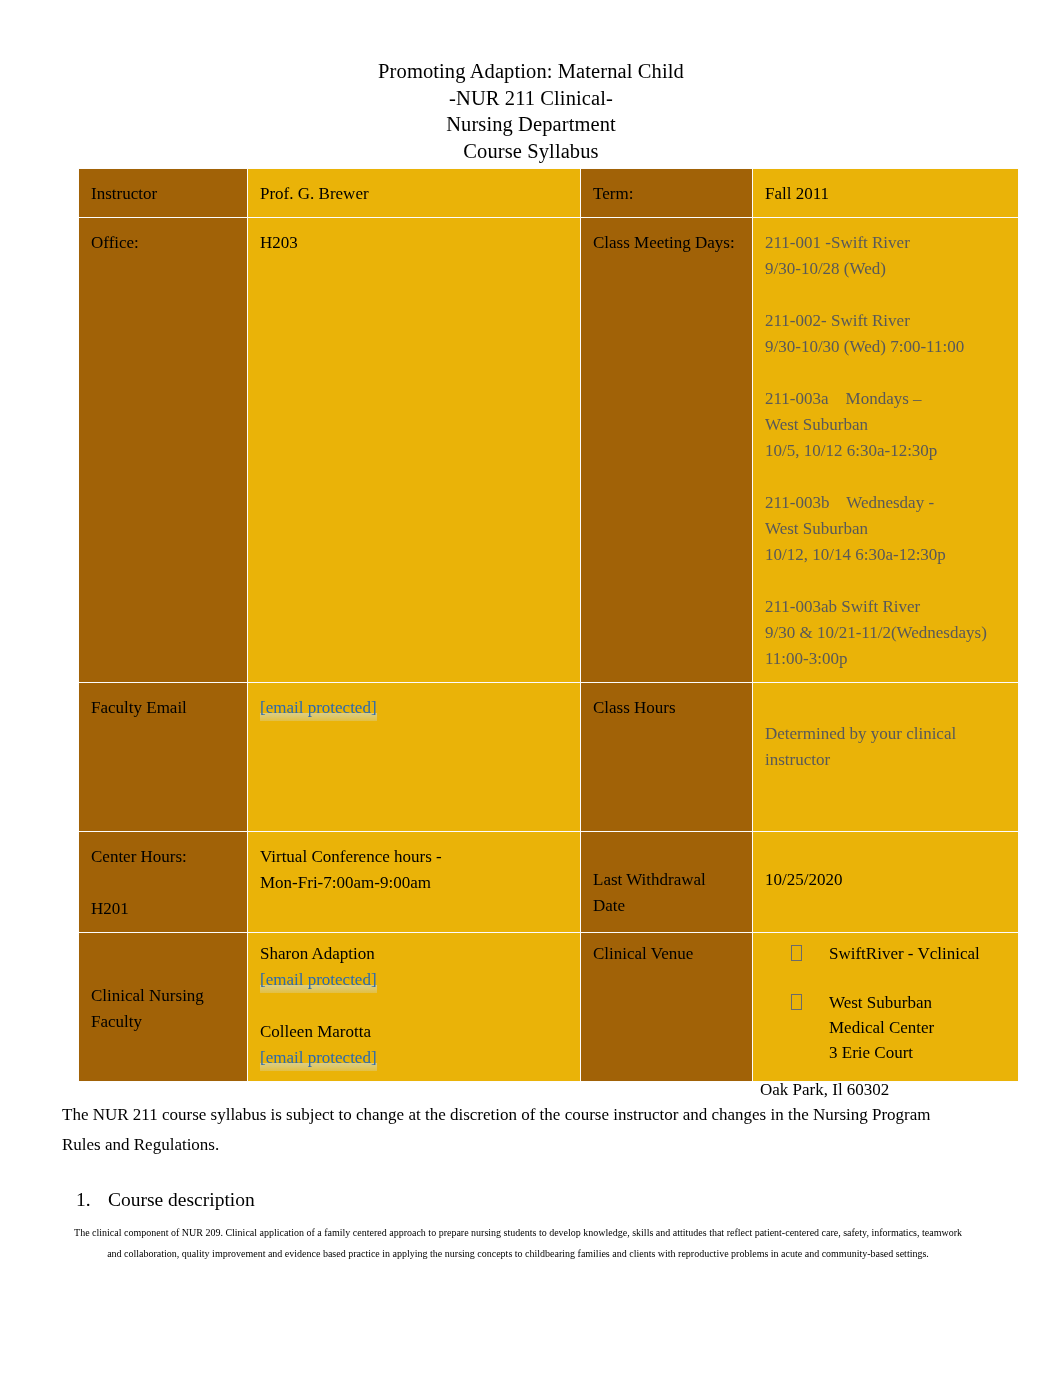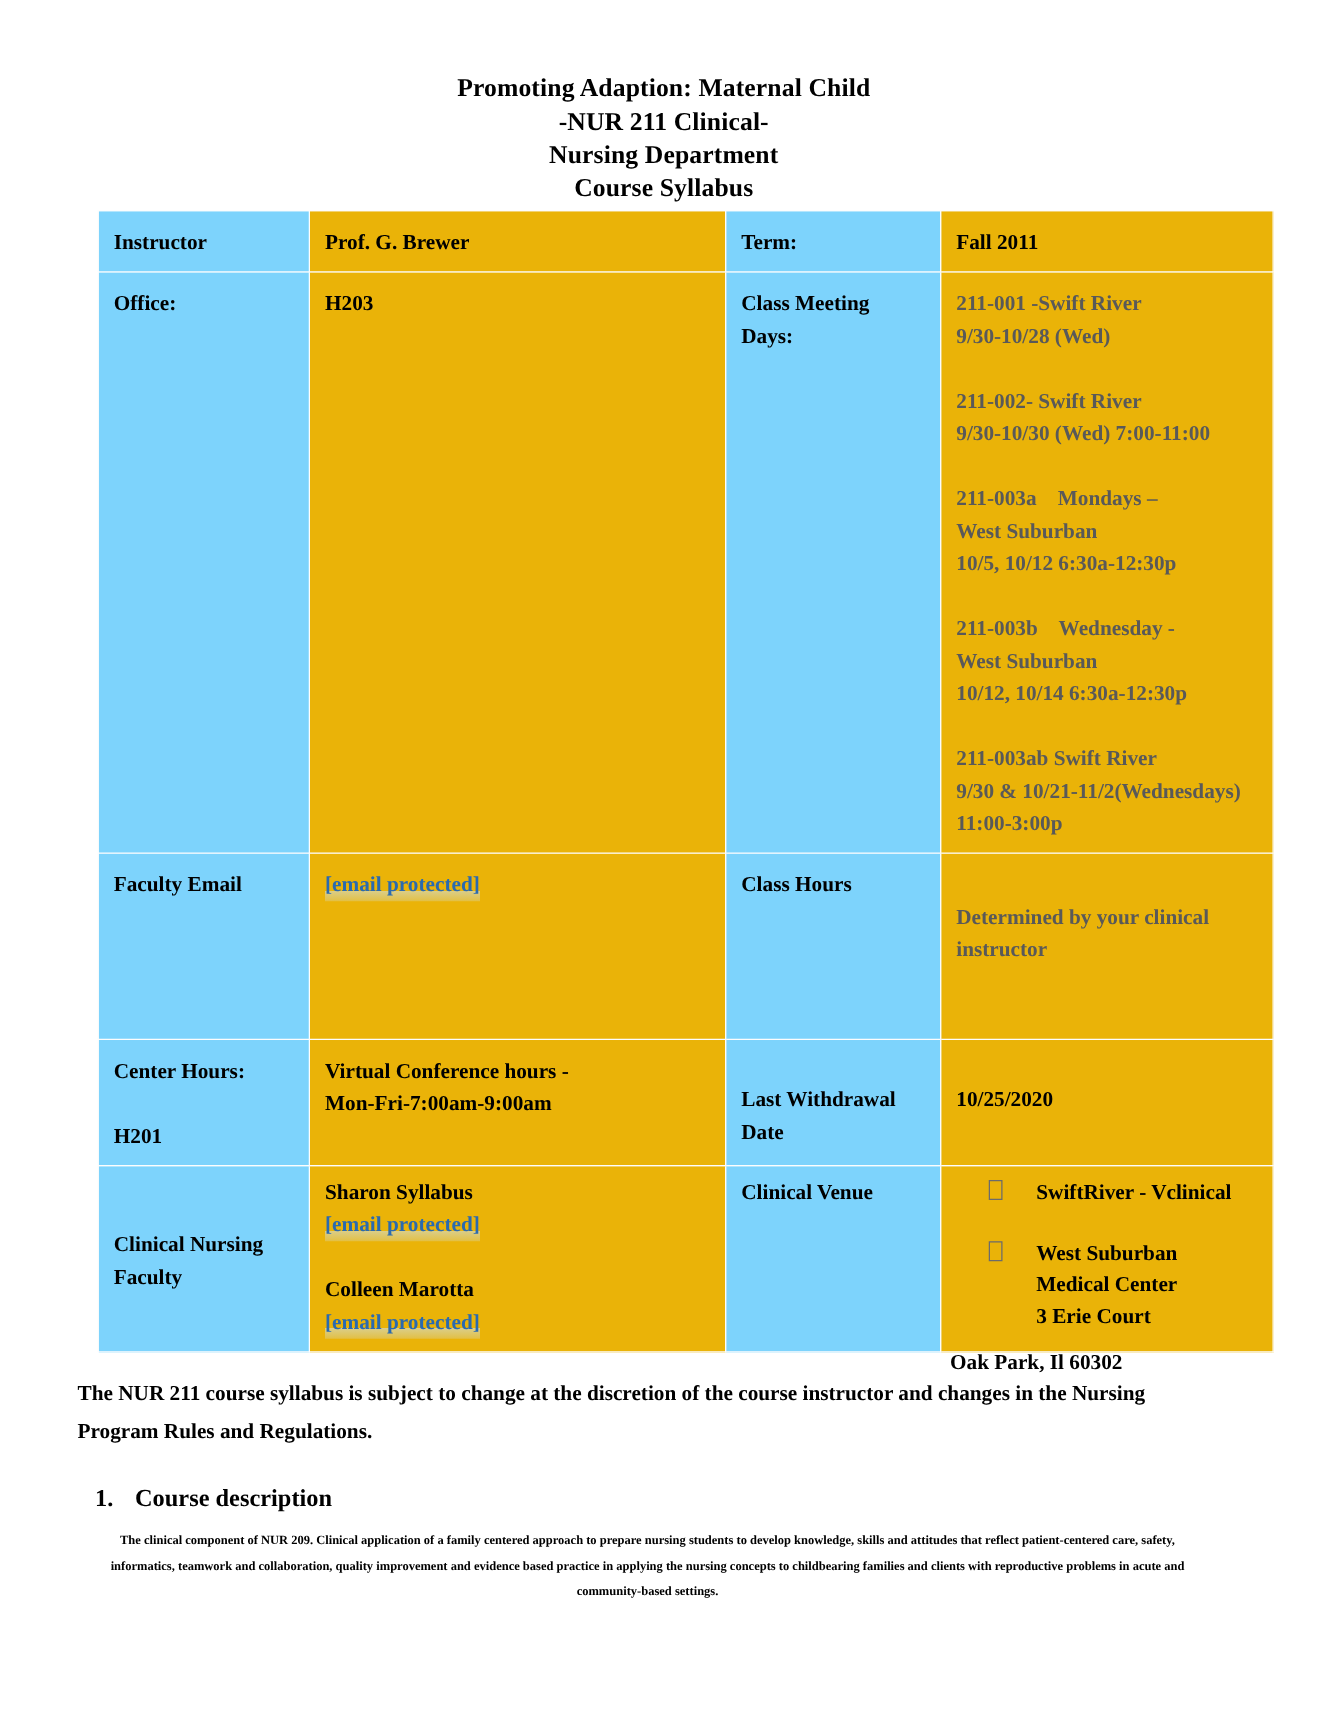--- a/index.html
+++ b/index.html
@@ -15,21 +15,20 @@
     -webkit-font-smoothing: antialiased;
     position: relative;
     overflow: hidden;
   }
 
   .page {
     position: relative;
     width: 1062px;
     height: 1127px;
     box-sizing: border-box;
-    font-weight: bold;
   }
 
   
   .title-block {
     text-align: center;
     padding-top: 58px;
     line-height: 26.5px;
   }
   .title-line {
     font-size: 20.5px;
@@ -48,21 +47,21 @@
   }
   .syllabus-table td {
     vertical-align: top;
     padding: 12px 12px 10px 12px;
     font-size: 17px;
     line-height: 26px;
     border: 1px solid #fdfdfd;
     background: #ffffff;
   }
   .syllabus-table td.label {
-    background: #7dd3fc;
+    background: #a16207;
   }
   .syllabus-table td.value {
     background: #eab308;
   }
   col.c1 { width: 169px; }
   col.c2 { width: 333px; }
   col.c3 { width: 172px; }
   col.c4 { width: 266px; }
 
   .muted {
@@ -217,21 +216,21 @@
         </td>
         <td class="value" style="white-space:pre-wrap;">Virtual Conference hours -
 Mon-Fri-7:00am-9:00am</td>
         <td class="label" style="padding-top:35px;">Last Withdrawal Date</td>
         <td class="value" style="padding-top:35px;">10/25/2020</td>
       </tr>
 
       <tr>
         <td class="label" style="padding-top:50px;">Clinical Nursing Faculty</td>
         <td class="value" style="padding-top:8px;">
-          <span class="cell-line">Sharon Syllabus</span>
+          <span class="cell-line">Sharon Adaption</span>
           <a class="email-link" href="#">[email protected]</a>
           <span class="gap"></span>
           <span class="cell-line">Colleen Marotta</span>
           <a class="email-link" href="#">[email protected]</a>
         </td>
         <td class="label" style="padding-top:8px;">Clinical Venue</td>
         <td class="value" style="padding-top:8px;">
           <div class="venue-list">
             <div class="venue-item">
               <span class="venue-bullet"><span class="tofu"></span></span>

